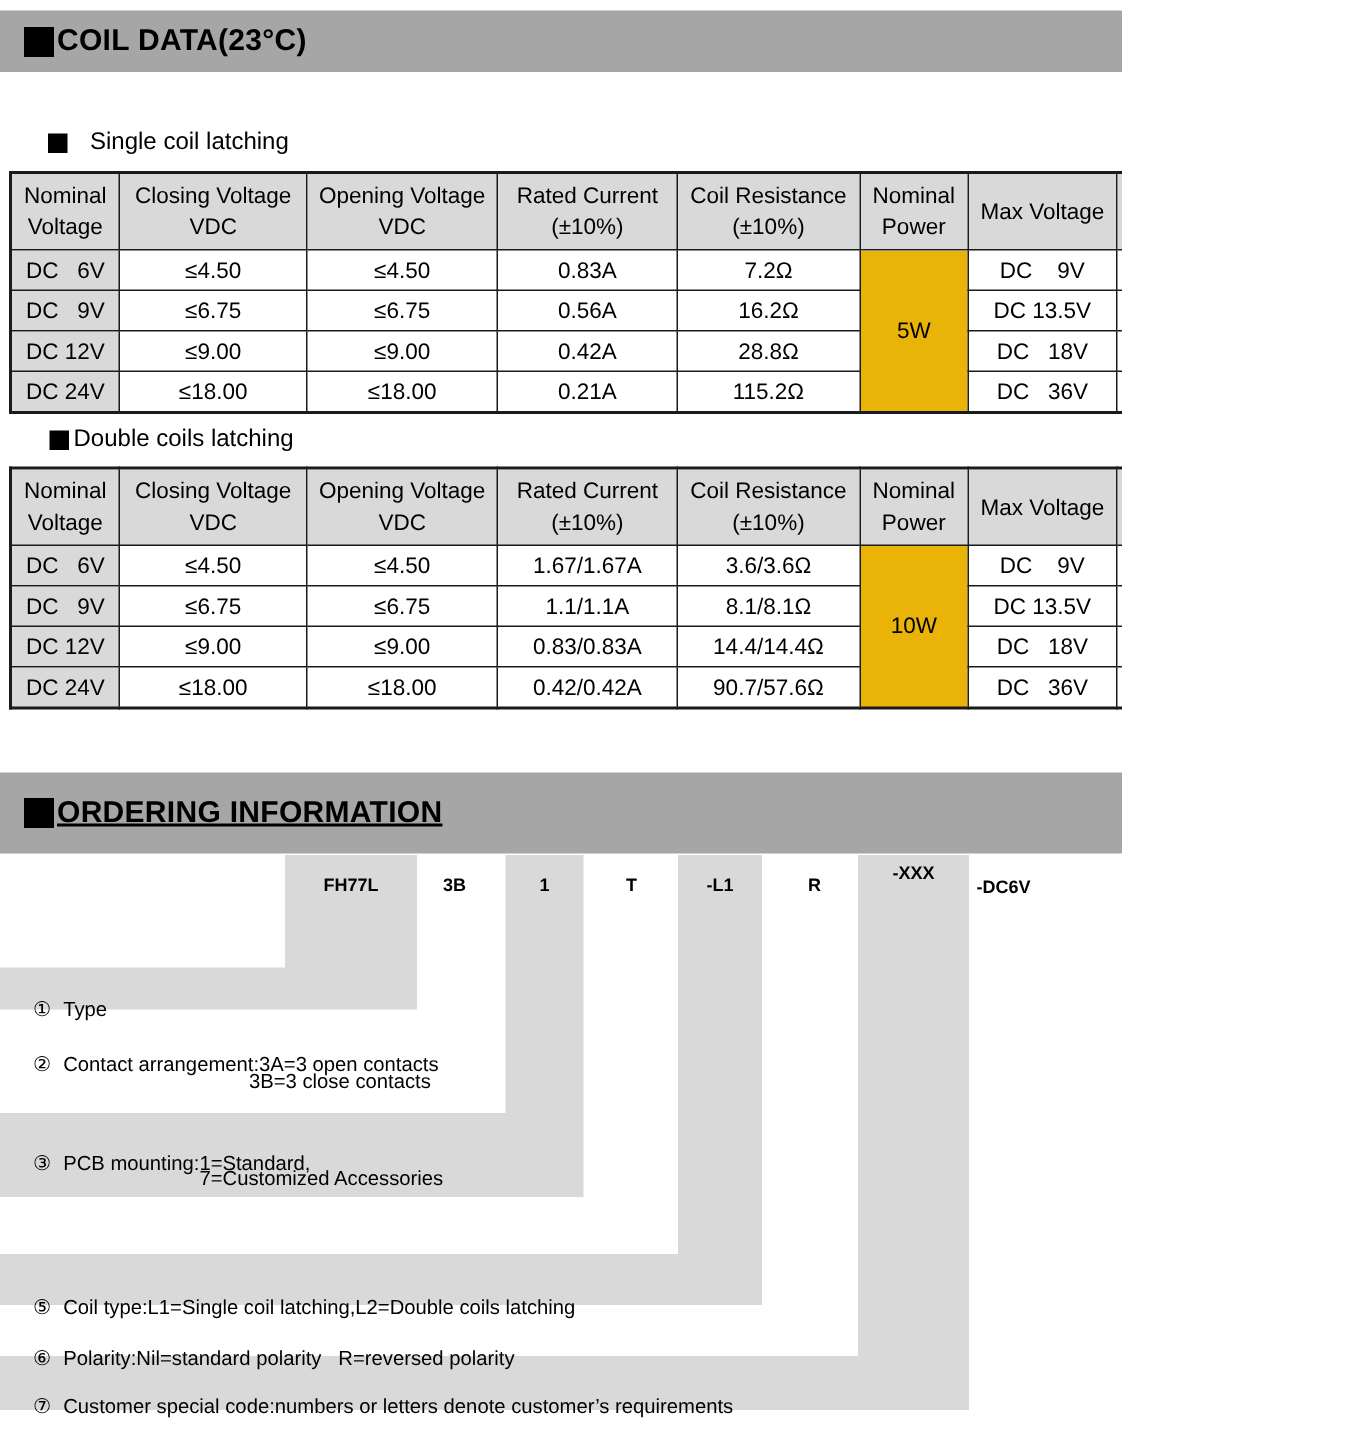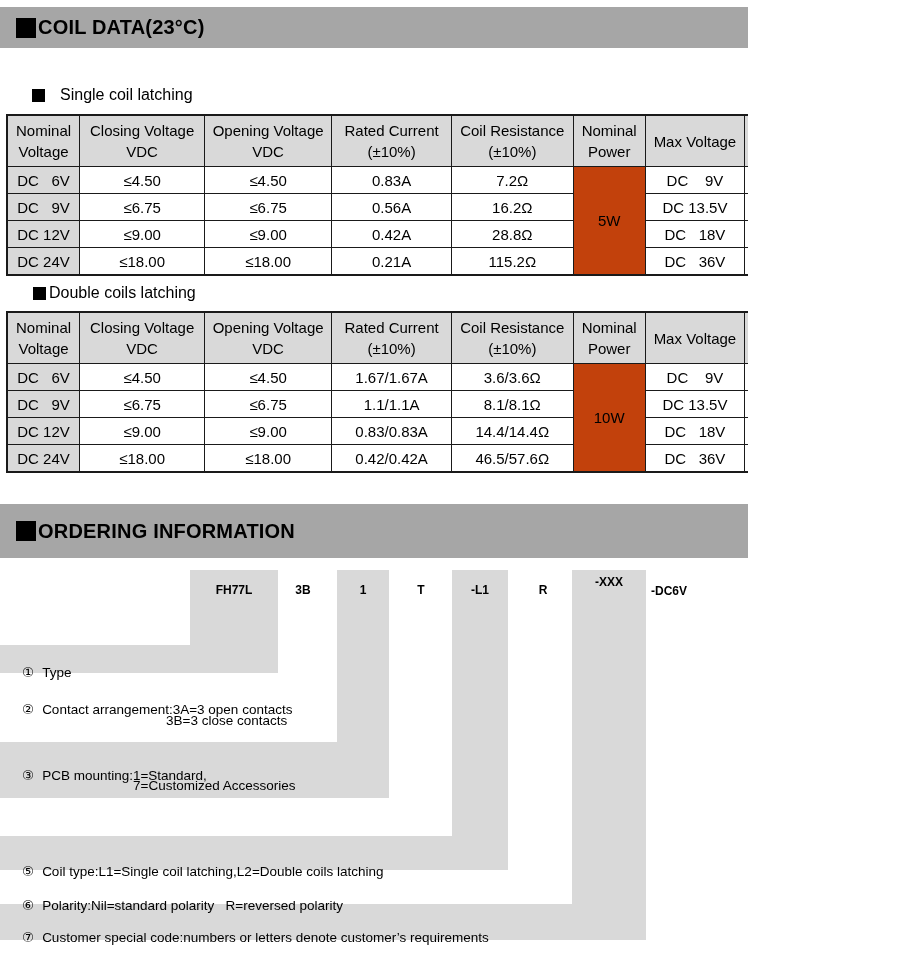--- a/index.html
+++ b/index.html
@@ -13,21 +13,21 @@
   .subhead{position:absolute;display:flex;align-items:center;font-size:16px;}
   .subhead .sq{display:inline-block;width:13px;height:13px;background:#000;}
   
   table.spec{position:absolute;border-collapse:collapse;table-layout:fixed;
              font-size:15px;border:2px solid #1a1a1a;border-right:none;}
   table.spec th,table.spec td{border:1px solid #1a1a1a;text-align:center;vertical-align:middle;
              padding:0;font-weight:normal;overflow:hidden;white-space:nowrap;}
   table.spec tr.hd th{background:#d9d9d9;height:50px;line-height:21px;}
   table.spec td{height:26px;}
   table.spec td.c1{background:#d9d9d9;}
-  table.spec td.pw{background:#c2410c;}
+  table.spec td.pw{background:#eab308;}
   table.spec th.sliver,table.spec td.sliver{border-right:none;}
   table.spec th.sliver{border-left:1px solid #1a1a1a;}
   
   .gray{position:absolute;background:#d9d9d9;}
   .seg{position:absolute;font-size:12px;font-weight:bold;text-align:center;line-height:20px;}
   .note{position:absolute;left:7px;font-size:13.5px;line-height:15px;white-space:pre;}
   .note .nnum{margin-right:8px;}
   .note2{position:absolute;font-size:13.5px;line-height:15px;white-space:pre;}
 </style>
 </head>
@@ -200,28 +200,28 @@
       <td>0.83/0.83A</td>
       <td>14.4/14.4Ω</td>
       <td>DC&nbsp;&nbsp;&nbsp;18V</td>
       <td class="sliver"></td>
     </tr>
     <tr>
       <td class="c1">DC 24V</td>
       <td>≤18.00</td>
       <td>≤18.00</td>
       <td>0.42/0.42A</td>
-      <td>46.5/57.6Ω</td>
+      <td>90.7/57.6Ω</td>
       <td>DC&nbsp;&nbsp;&nbsp;36V</td>
       <td class="sliver"></td>
     </tr>
   </tbody>
     </table>
 
-  <div class="bar" style="top:504px;height:54px;">
+  <div class="bar" style="top:515px;height:54px;text-decoration:underline;">
     <span class="sq"></span>
     <span class="bartitle">ORDERING INFORMATION</span>
   </div>
 
   <div class="gray" style="left:190px;top:570px;width:88px;height:76px;"></div>
   <div class="gray" style="left:337px;top:570px;width:52px;height:173px;"></div>
   <div class="gray" style="left:452px;top:570px;width:56px;height:267px;"></div>
   <div class="gray" style="left:572px;top:570px;width:74px;height:335px;"></div>
 
   <div class="gray" style="left:0;top:645px;width:278px;height:28px;"></div>

